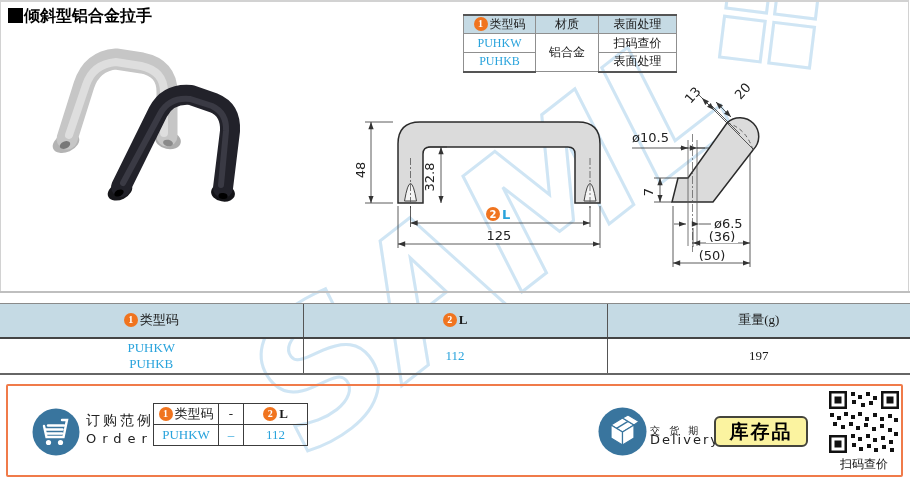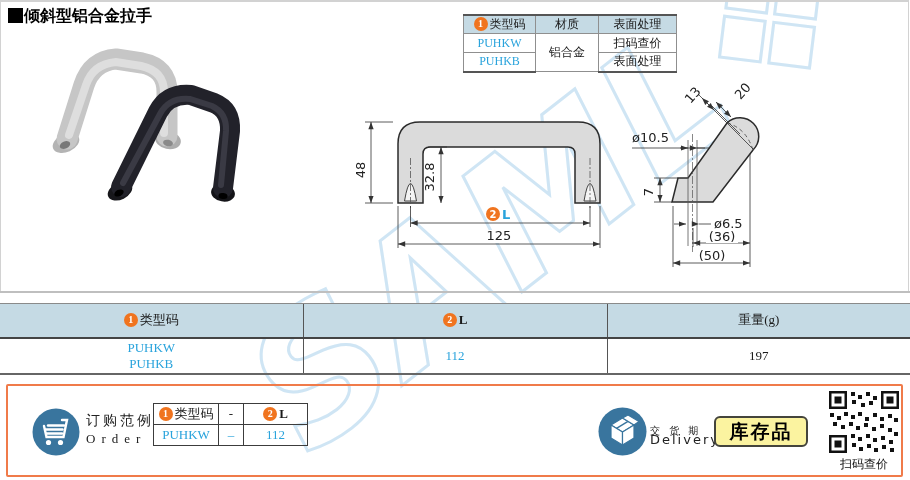--- a/index.html
+++ b/index.html
@@ -64,21 +64,21 @@
   .main-table thead th { background:#c5dae4; font-weight:normal;
     border-top:1px solid #8a8a8a; border-bottom:2px solid #444; }
   .main-table tbody td { border-bottom:2px solid #666; background:transparent; }
   .main-table .vline { border-left:1px solid #555; }
   .code-lines { line-height:16px; }
 
   
   .bottom-box { left:6px; top:384px; width:897px; height:93px;
     border:2px solid #f07b4a; border-radius:2px; background:transparent; }
   .order-cn { left:86px; top:412px; font-size:14px; letter-spacing:3px; color:#222; }
-  .order-en { left:86px; top:431px; font-size:13px; letter-spacing:6px; color:#222;font-family:Liberation Serif, serif; }
+  .order-en { left:86px; top:431px; font-size:13px; letter-spacing:6px; color:#222; }
   .order-table { left:153px; top:403px; font-size:13px; }
   .order-table th, .order-table td { border:1px solid #3c3c3c; text-align:center; padding:0; }
   .order-table tr { height:21px; }
   .order-table th { font-weight:bold; }
   .order-table .c1 { width:65px; } .order-table .c2 { width:25px; } .order-table .c3 { width:64px; }
   .deliv-cn { left:650px; top:424px; font-size:10px; letter-spacing:3px; color:#222; }
   .deliv-en { left:650px; top:432px; font-size:13px; letter-spacing:2px; color:#222; }
   .stock-badge { left:714px; top:416px; width:94px; height:31px;
     background:#fbf3a0; border:2px solid #44443c; border-radius:6px;
     font-size:19px; font-weight:bold; letter-spacing:2px; color:#000;

